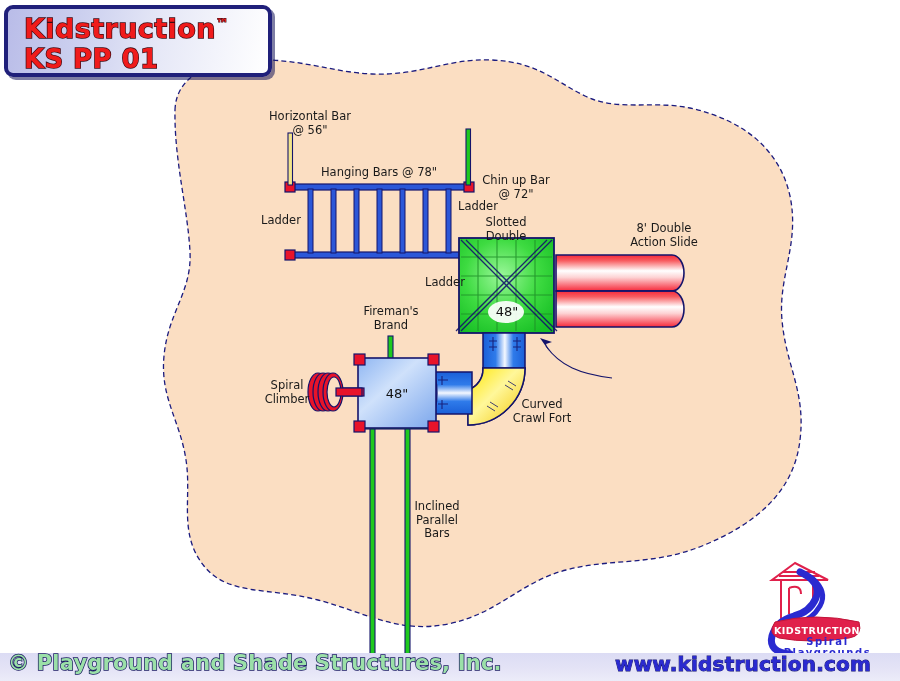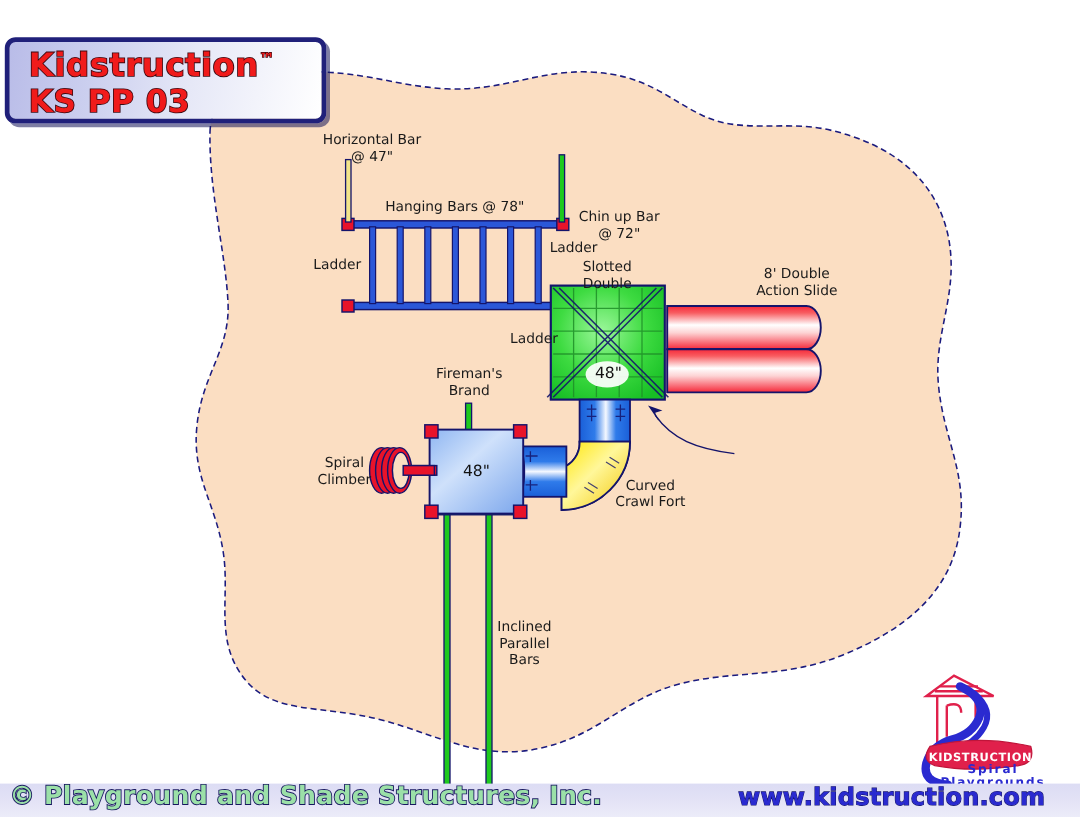--- a/index.html
+++ b/index.html
@@ -11,21 +11,20 @@
   #stage{position:absolute;left:0;top:0;width:900px;height:681px;}
   #svgroot{position:absolute;left:0;top:0;width:900px;height:681px;}
 
   
   .title-plate{
     position:absolute;left:4px;top:5px;width:268px;height:72px;
     border:4px solid #20207a;border-radius:9px;
     background:linear-gradient(100deg,#b9bce8 0%,#ccd0ef 28%,#e6e8f7 58%,#ffffff 100%);
     box-shadow:3px 3px 0 rgba(20,20,90,.55);
     box-sizing:border-box;
-    margin-top:26px;
   }
   .title-line{
     position:absolute;left:16px;
     font-weight:bold;letter-spacing:.4px;white-space:nowrap;
     color:#f01b1b;
     -webkit-text-stroke:1.4px #3a0a12;
     paint-order:stroke fill;
     font-family:"DejaVu Sans", sans-serif;
   }
   .title-line.l1{top:4px;font-size:27px;}
@@ -248,42 +247,42 @@
       </g>
       <path d="M800 572 q22 10 16 26 q-6 14 -22 18 q-18 5 -22 20 q-4 16 18 18" fill="none" stroke="#2a2ad0" stroke-width="7" stroke-linecap="round"></path>
       <path d="M812 578 q16 14 8 28 q-8 14 -24 18" fill="none" stroke="#2a2ad0" stroke-width="5" stroke-linecap="round"></path>
       <path d="M775 622 q40 -10 84 0 q4 14 -10 16 q-38 6 -70 0 q-12 -4 -4 -16 Z" fill="#e0204b" stroke="#c0153a" stroke-width="1"></path>
       <text x="817" y="634" font-family="DejaVu Sans, sans-serif" font-size="9.5" font-weight="bold" fill="#ffffff" text-anchor="middle" letter-spacing="0.5">KIDSTRUCTION</text>
     </g>
   </svg>
 
   <div class="title-plate">
     <div class="title-line l1"><span>Kidstruction</span><span class="tm">™</span></div>
-    <div class="title-line l2">KS PP 03</div>
+    <div class="title-line l2">KS PP 01</div>
   </div>
 
   <div class="lbl" style="left:246px;top:110px;width:128px;">Horizontal Bar
-@ 47"</div>
+@ 56"</div>
   <div class="lbl" style="left:466px;top:138px;width:100px;margin-top:36px;">Chin up Bar
 @ 72"</div>
   <div class="lbl" style="left:303px;top:166px;width:152px;">Hanging Bars @ 78"</div>
   <div class="lbl" style="left:248px;top:214px;width:66px;">Ladder</div>
   <div class="lbl" style="left:447px;top:200px;width:62px;">Ladder</div>
   <div class="lbl" style="left:414px;top:276px;width:62px;">Ladder</div>
   <div class="lbl" style="left:470px;top:216px;width:72px;">Slotted
 Double</div>
   <div class="lbl" style="left:608px;top:222px;width:112px;">8' Double
 Action Slide</div>
   <div class="lbl" style="left:352px;top:305px;width:78px;">Fireman's
 Brand</div>
   <div class="lbl" style="left:250px;top:379px;width:74px;">Spiral
 Climber</div>
   <div class="lbl" style="left:500px;top:398px;width:84px;">Curved
 Crawl Fort</div>
-  <div class="lbl" style="left:400px;top:500px;width:74px;margin-top:16px;">Inclined
+  <div class="lbl" style="left:400px;top:500px;width:74px;">Inclined
 Parallel
 Bars</div>
 
   <div class="dim-badge" style="left:488px;top:304px;width:38px;">48"</div>
   <div class="dim-badge" style="left:378px;top:386px;width:38px;">48"</div>
 
   <div class="logo-caption">Spiral Playgrounds</div>
 
   <div class="footer">
     <div class="footer-copy">© Playground and Shade Structures, Inc.</div>

